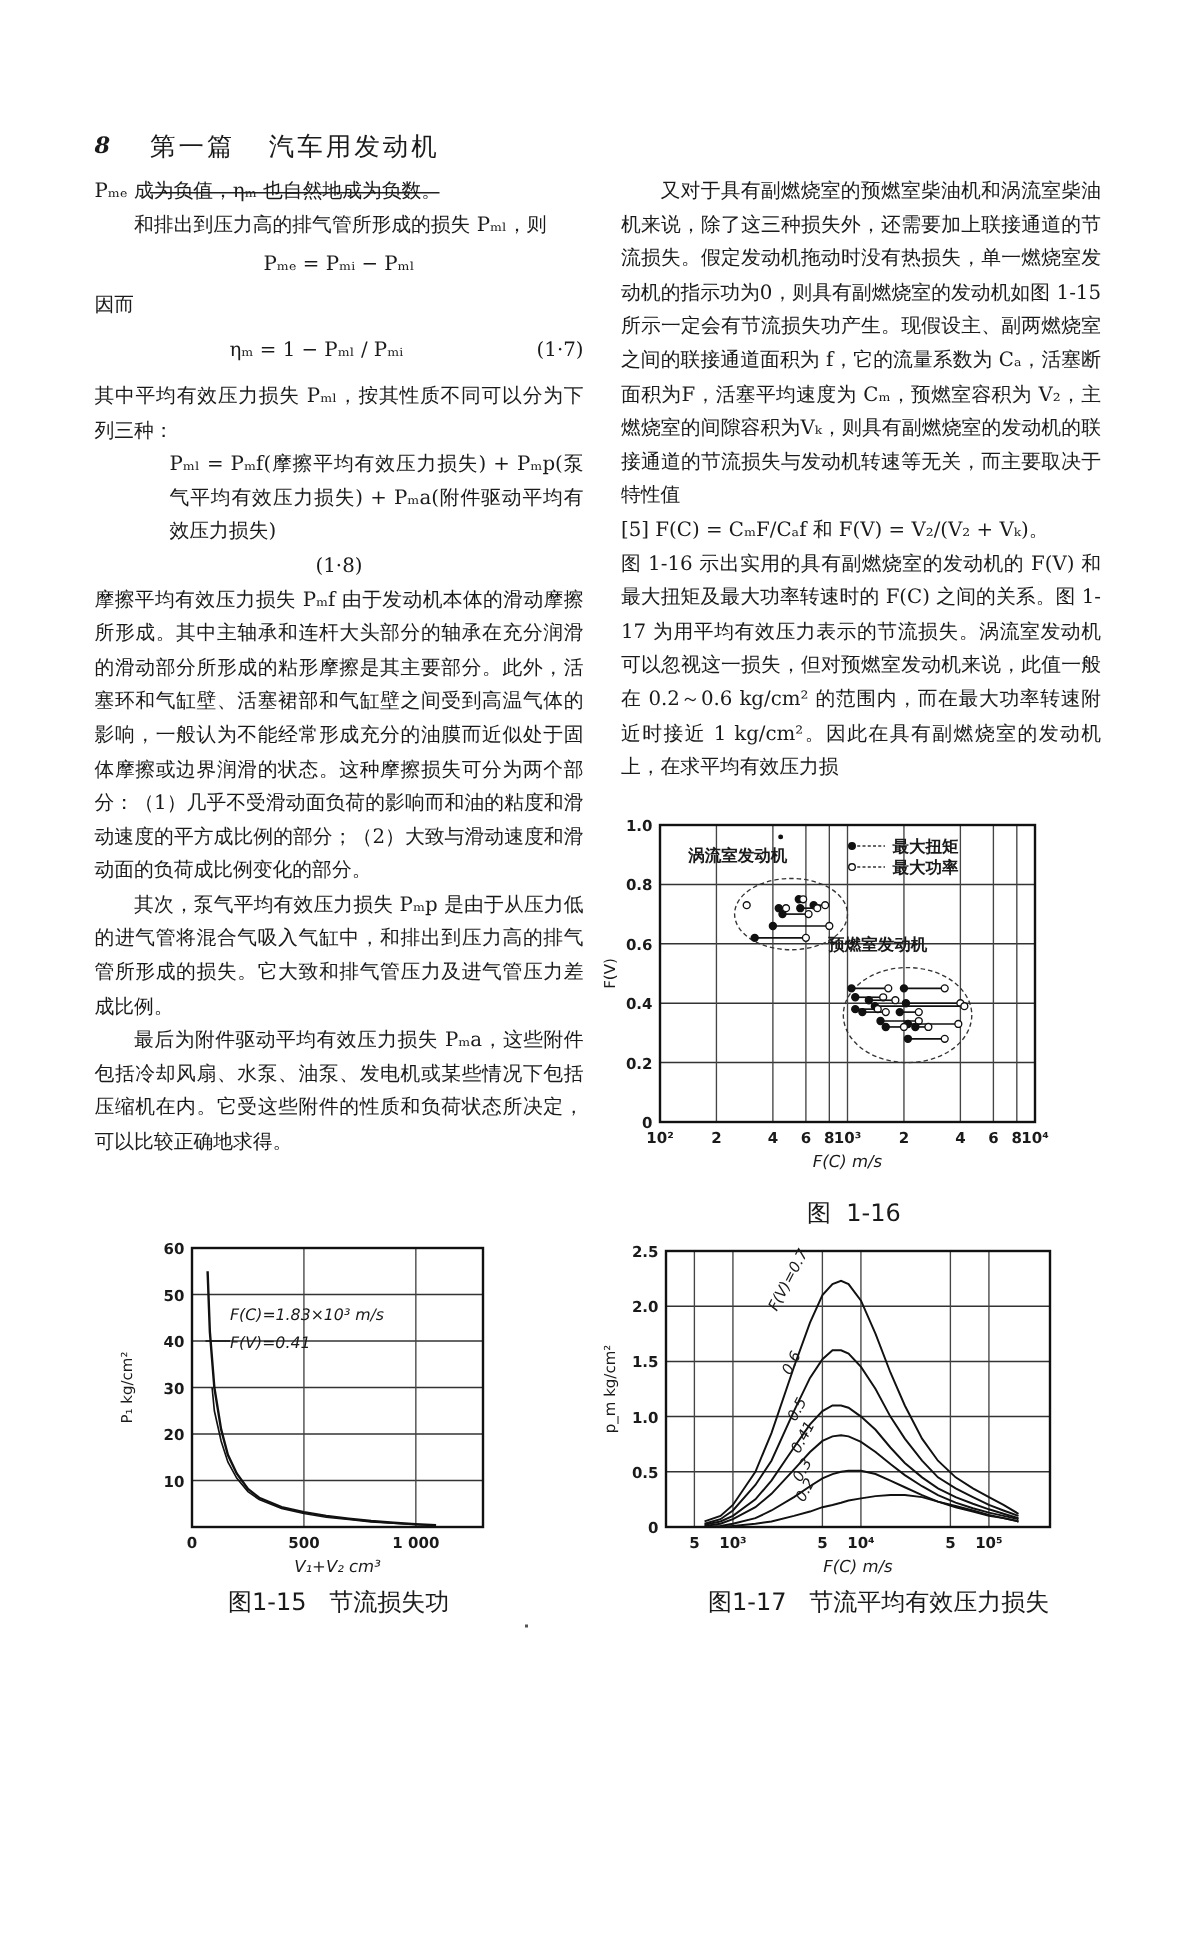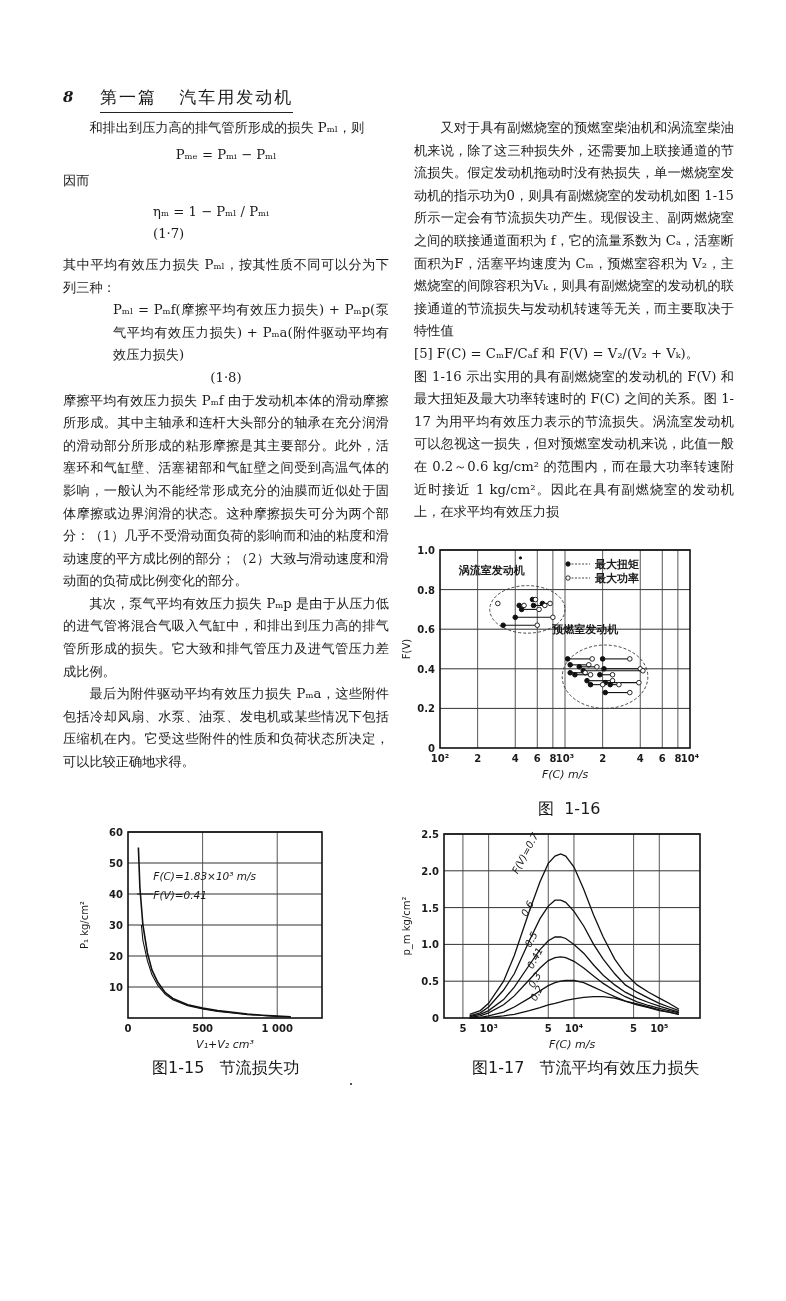--- a/index.html
+++ b/index.html
@@ -1,38 +1,39 @@
 <!DOCTYPE html>
 <html><head>
 <meta charset="utf-8">
 <style>
   html, body { margin:0; padding:0; background:#fff; }
   body { width:786px; height:1301px; position:relative; overflow:hidden;
          font-family:"DejaVu Serif", serif; color:#1a1a1a; }
   .hdr-num { position:absolute; left:63px; top:88px; font-size:15px; font-style:italic; font-weight:bold; }
   .hdr-title { position:absolute; left:100px; top:86px; font-size:17px; letter-spacing:2px;
-               border-bottom:1.5px solid #222; padding-bottom:3px; white-space:pre; }
+               border-bottom:1.5px solid #222; padding-bottom:19px; white-space:pre; }
   .col { position:absolute; font-size:13.2px; line-height:22.6px; text-align:justify; }
   .col p { margin:0; }
   .col .ind { text-indent:2em; }
   .col .eqc { text-align:center; }
-  .col .eqr { display:flex; justify-content:space-between;flex-direction:column; }
+  .col .eqr { display:flex; justify-content:space-between; }
   #left-col { left:63px; top:117px; width:326px; }
   #right-col { left:414px; top:117px; width:320px; }
   .cap { position:absolute; font-size:16px; font-family:"DejaVu Sans", sans-serif; white-space:pre; }
   svg text { font-family:"DejaVu Sans", sans-serif; fill:#1a1a1a; }
   .dot { position:absolute; left:350px; top:1083px; width:2px; height:2px; background:#555; }
 </style>
 </head>
 <body>
 
 <div class="hdr-num">8</div>
 <div class="hdr-title">第一篇   汽车用发动机</div>
 
 <div id="left-col" class="col">
+  <p>Pₘₑ 成为负值，ηₘ 也自然地成为负数。</p>
   <p class="ind">和排出到压力高的排气管所形成的损失 Pₘₗ，则</p>
   <p class="eqc" style="margin:4px 0">Pₘₑ = Pₘᵢ − Pₘₗ</p>
   <p>因而</p>
   <div class="eqr" style="margin:8px 0 8px 90px">
     <span>ηₘ = 1 − Pₘₗ / Pₘᵢ</span>
     <span>(1·7)</span>
   </div>
   <p>其中平均有效压力损失 Pₘₗ，按其性质不同可以分为下列三种：</p>
   <p style="padding-left:50px">Pₘₗ = Pₘf(摩擦平均有效压力损失) + Pₘp(泵气平均有效压力损失) + Pₘa(附件驱动平均有效压力损失)</p>
   <p style="text-align:center">(1·8)</p>

